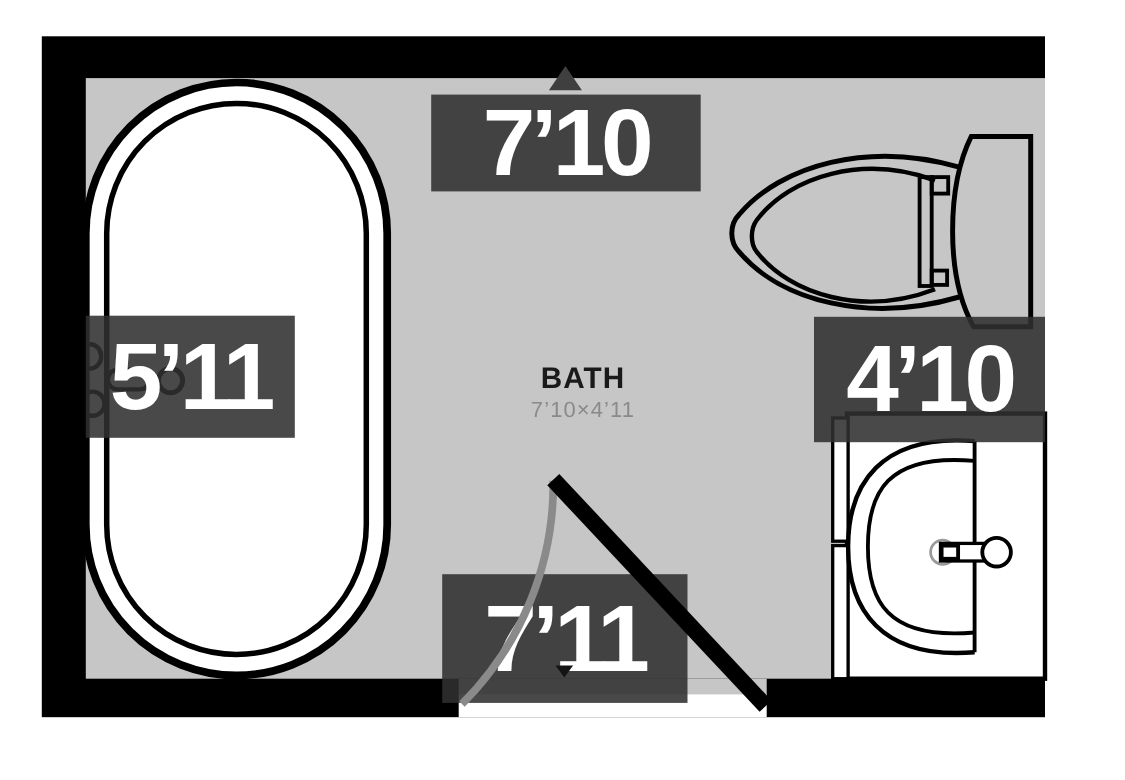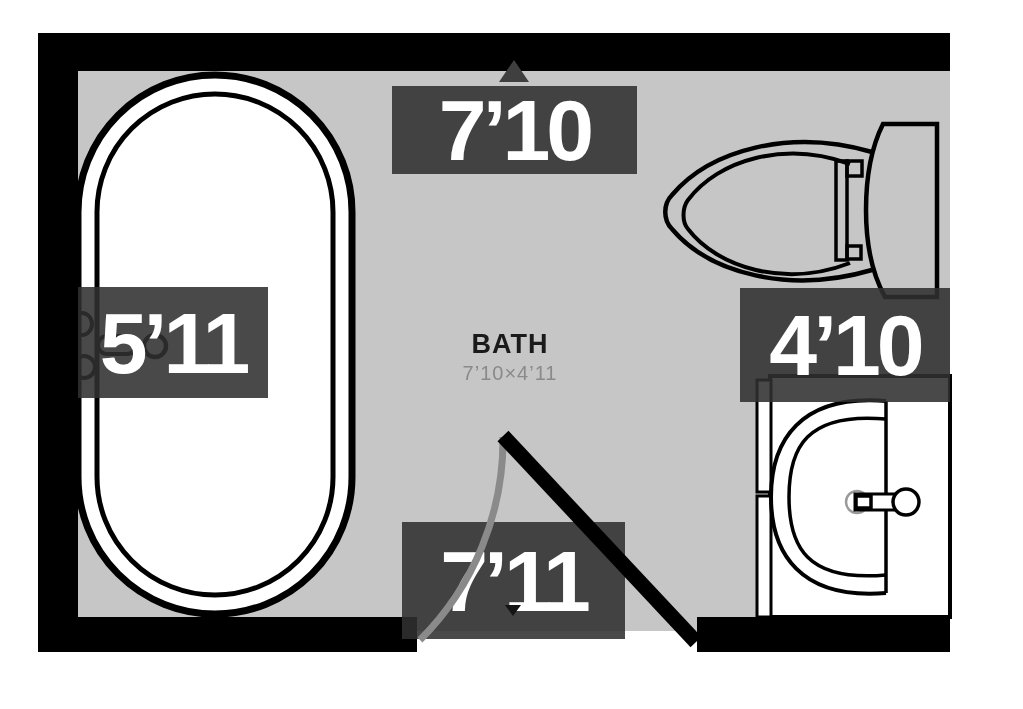--- a/index.html
+++ b/index.html
@@ -34,21 +34,21 @@
     border-left:15px solid transparent;border-right:15px solid transparent;
     border-bottom:22px solid #3f3f3f;
   }
   .arrow-down{
     position:absolute;left:505px;top:605px;width:0;height:0;
     border-left:8px solid transparent;border-right:8px solid transparent;
     border-top:11px solid #141414;
   }
   
   #room-label{
-    left:394px;top:330px;width:232px;text-align:center;
+    left:414px;top:330px;width:232px;text-align:center;
   }
   #room-name{
     color:#1a1a1a;font-weight:bold;font-size:27px;line-height:1.1;letter-spacing:1px;
   }
   #room-size{
     color:#8a8a8a;font-size:20px;line-height:1.1;margin-top:2px;letter-spacing:1px;
   }
 </style>
 </head>
 <body>

